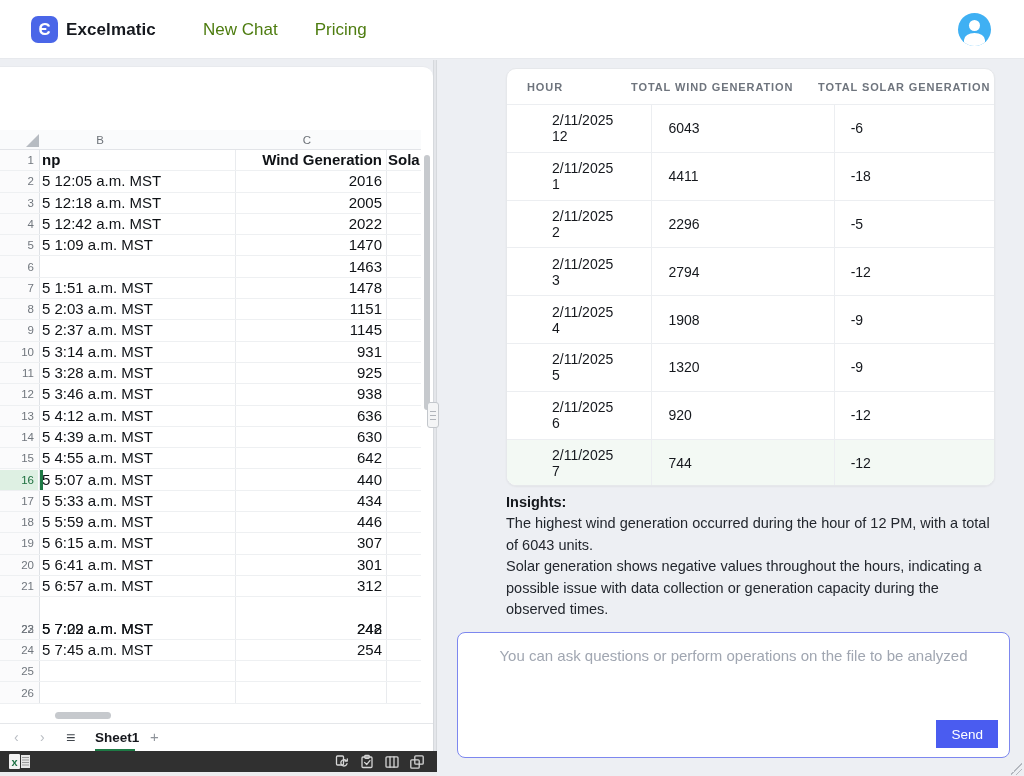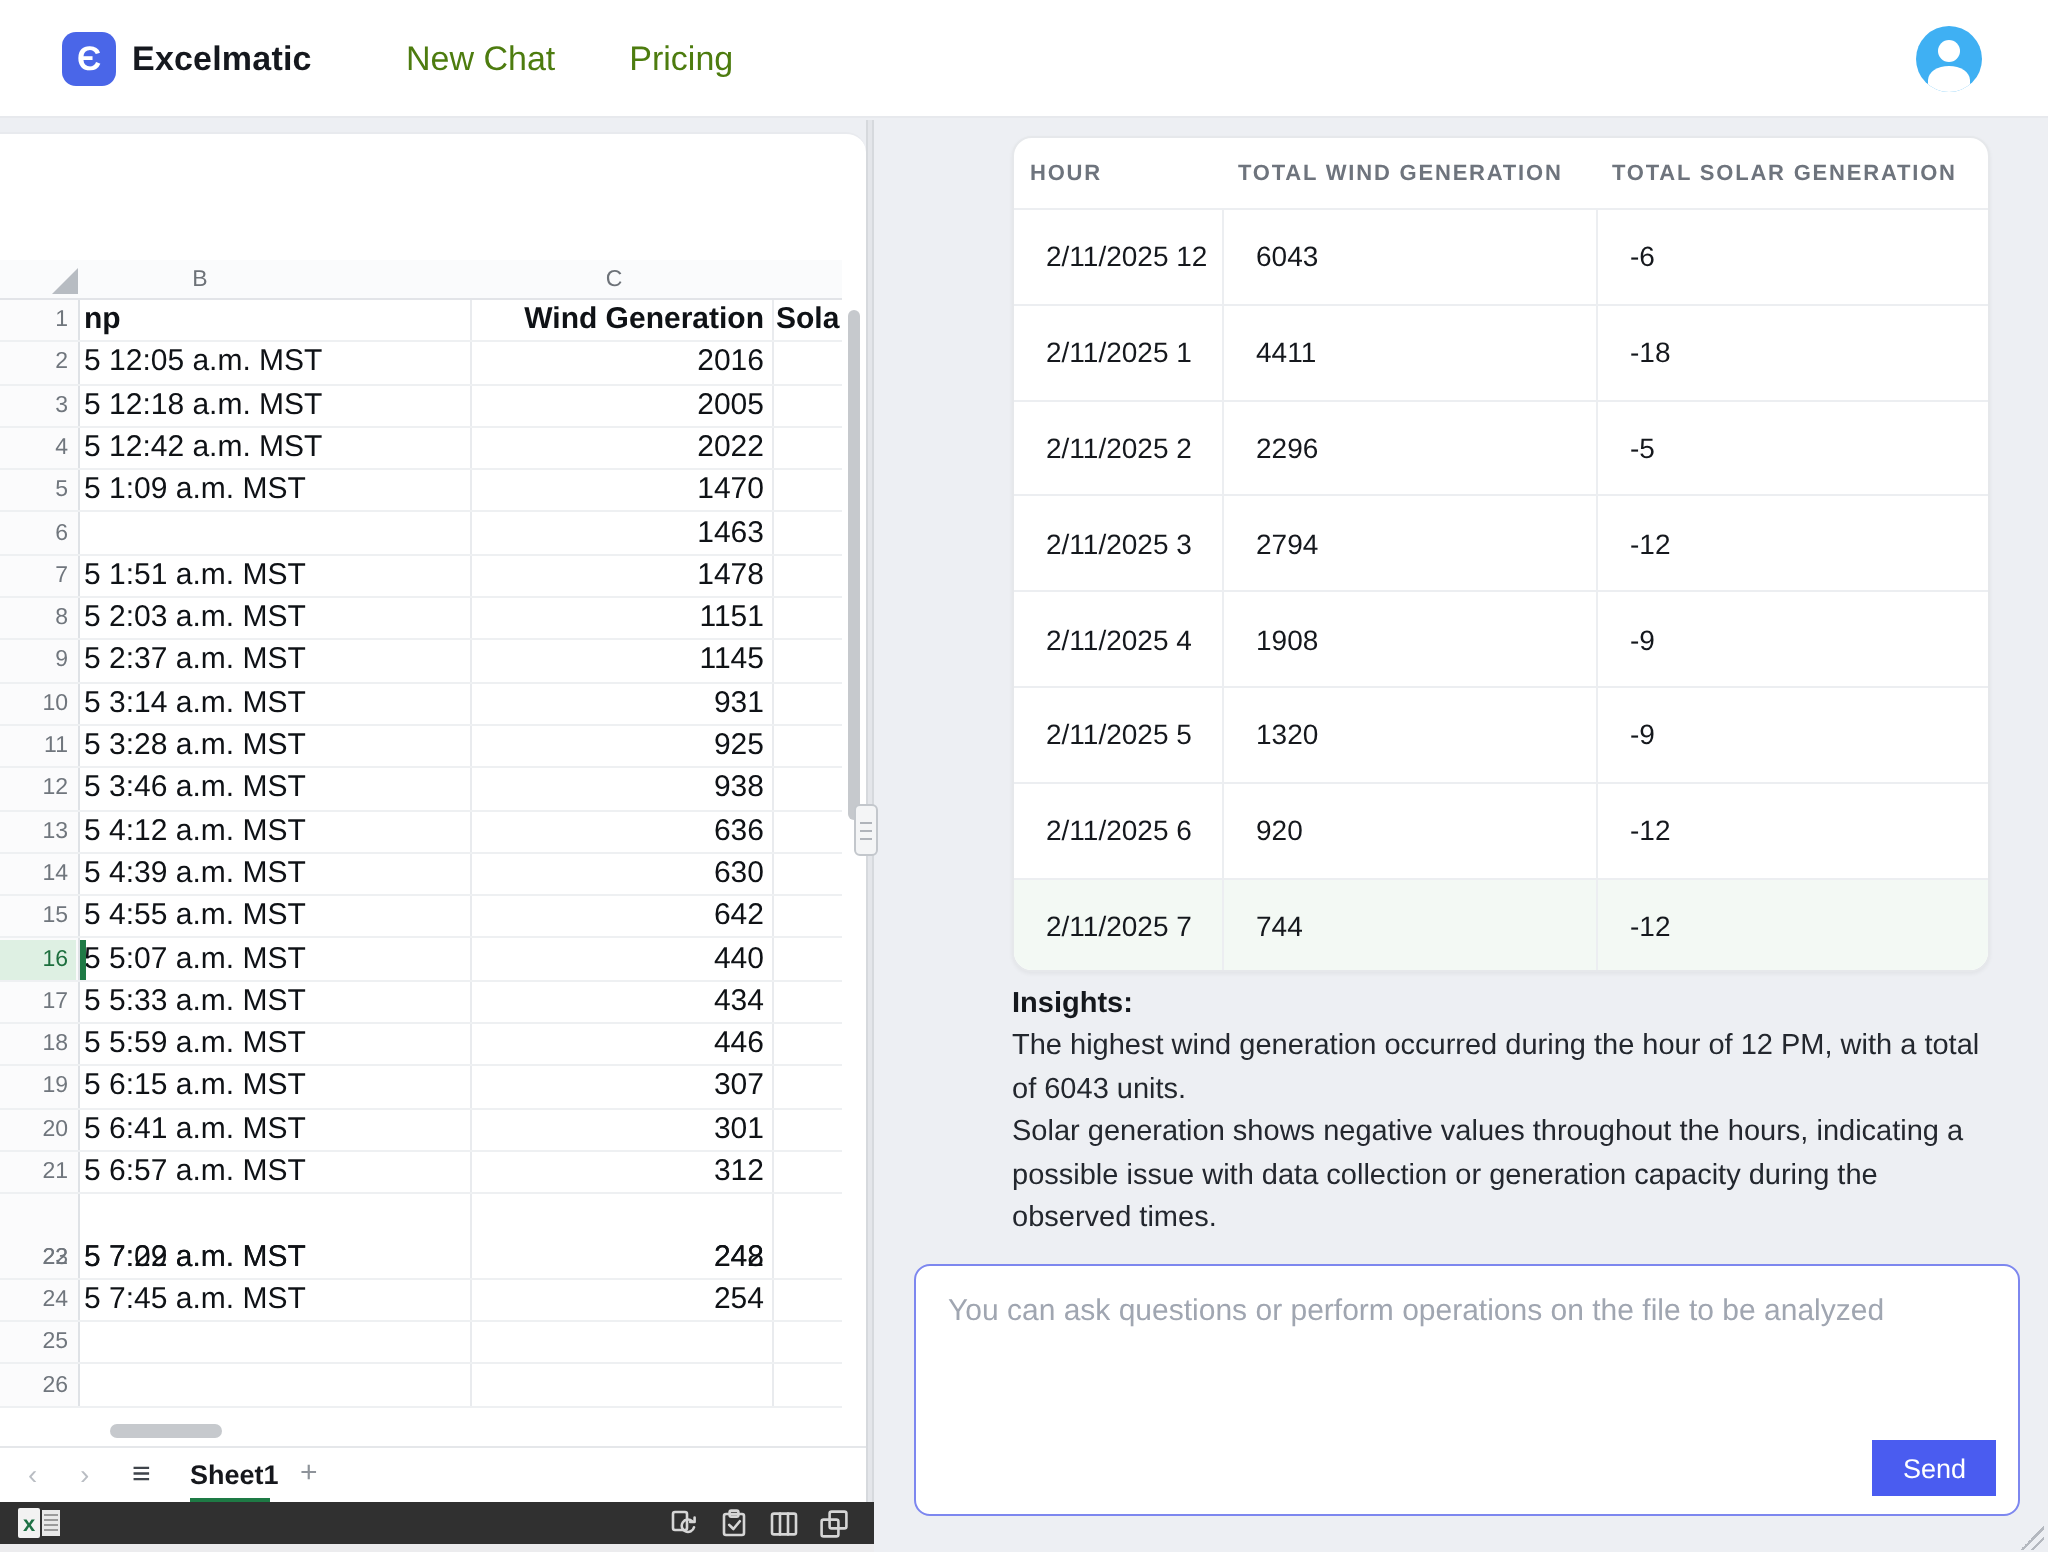--- a/index.html
+++ b/index.html
@@ -60,33 +60,33 @@
   .statusbar { position:absolute; left:0; top:751px; width:437px; height:21px; background:#303030; }
   .xlicon { position:absolute; left:8px; top:2px; }
   .sb-icons { position:absolute; right:12px; top:2.5px; display:flex; gap:9px; }
   .sb-icons svg { display:block; }
   .bottom-strip { position:absolute; left:0; top:772px; width:437px; height:4px; background:#ececee; }
 
   
   .right-bg { position:absolute; left:437px; top:60px; width:587px; height:716px; background:#edeff3; }
   .rtable { position:absolute; left:506px; top:68px; width:489px; height:418px; background:#fff; border:1px solid #e6e8eb; border-radius:10px; box-shadow:0 1px 2px rgba(0,0,0,.05); overflow:hidden; }
   .thead { display:flex; height:35px; align-items:center; }
-  .thead .th { font-size:11px; letter-spacing:.9px; color:#6e747d; font-weight:600; padding-left:8px; }
+  .thead .th { font-size:11px; letter-spacing:.9px; color:#6e747d; font-weight:600; padding-left:20px; }
   .tw-0 { width:104px; } .tw-1 { width:187px; } .tw-2 { width:196px; }
   .trow { display:flex; height:47.8px; border-top:1px solid #eceef1; align-items:center; }
-  .trow .td { font-size:14px; color:#15181d; padding-left:16px; height:100%; display:flex; align-items:center; }
+  .trow .td { font-size:14px; color:#15181d; padding-left:16px; height:100%; display:flex; align-items:center;margin-left:29px; }
   .trow .td + .td { border-left:1px solid #eceef1; }
   .trow.hl { background:#f3f9f4; }
 
   .insights { position:absolute; left:506px; top:494px; width:492px; }
   .insights h4 { font-size:14.5px; color:#15181d; margin-bottom:3px; }
   .insights p { font-size:14.5px; color:#23272e; line-height:21.5px; }
 
   .chatbox { position:absolute; left:457px; top:632px; width:553px; height:126px; background:#fff; border:1.4px solid #7d87ef; border-radius:8px; }
-  .chatbox textarea { position:absolute; left:0; top:0; width:100%; height:88px; border:none; outline:none; resize:none; padding:14px 16px; font-family:"Liberation Sans", sans-serif; font-size:15px; color:#22262c; background:transparent; }
+  .chatbox textarea { position:absolute; left:0; top:0; width:100%; height:88px; border:none; outline:none; resize:none; padding:14px 16px; font-family:"Liberation Sans", sans-serif; font-size:15px; color:#22262c; background:transparent;text-align:center; }
   .chatbox textarea::placeholder { color:#a0a6b1; }
   .send-btn { position:absolute; right:11px; bottom:9px; height:28px; padding:0 15px; background:#4a5cf0; color:#fff; font-size:13.5px; font-weight:500; border:none; border-radius:0; cursor:pointer; }
   .corner-grip { position:absolute; left:1010px; top:763px; width:12px; height:12px;
     background:linear-gradient(135deg,transparent 50%,#b4b8bf 50%,#b4b8bf 57%,transparent 57%,transparent 72%,#b4b8bf 72%,#b4b8bf 79%,transparent 79%); }
 </style>
 </head>
 <body>
 
 <div id="app">
 

